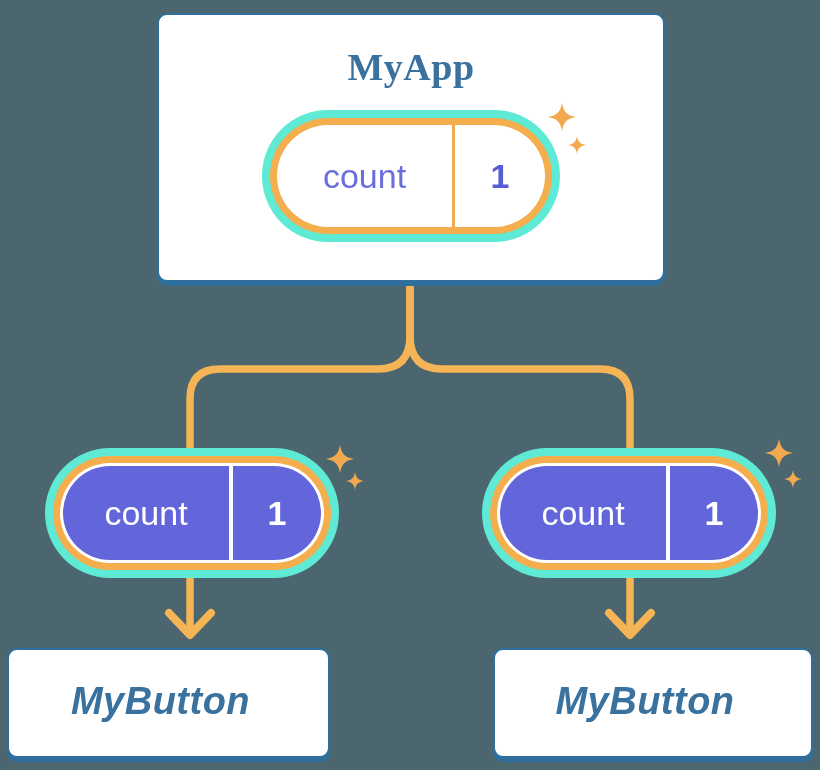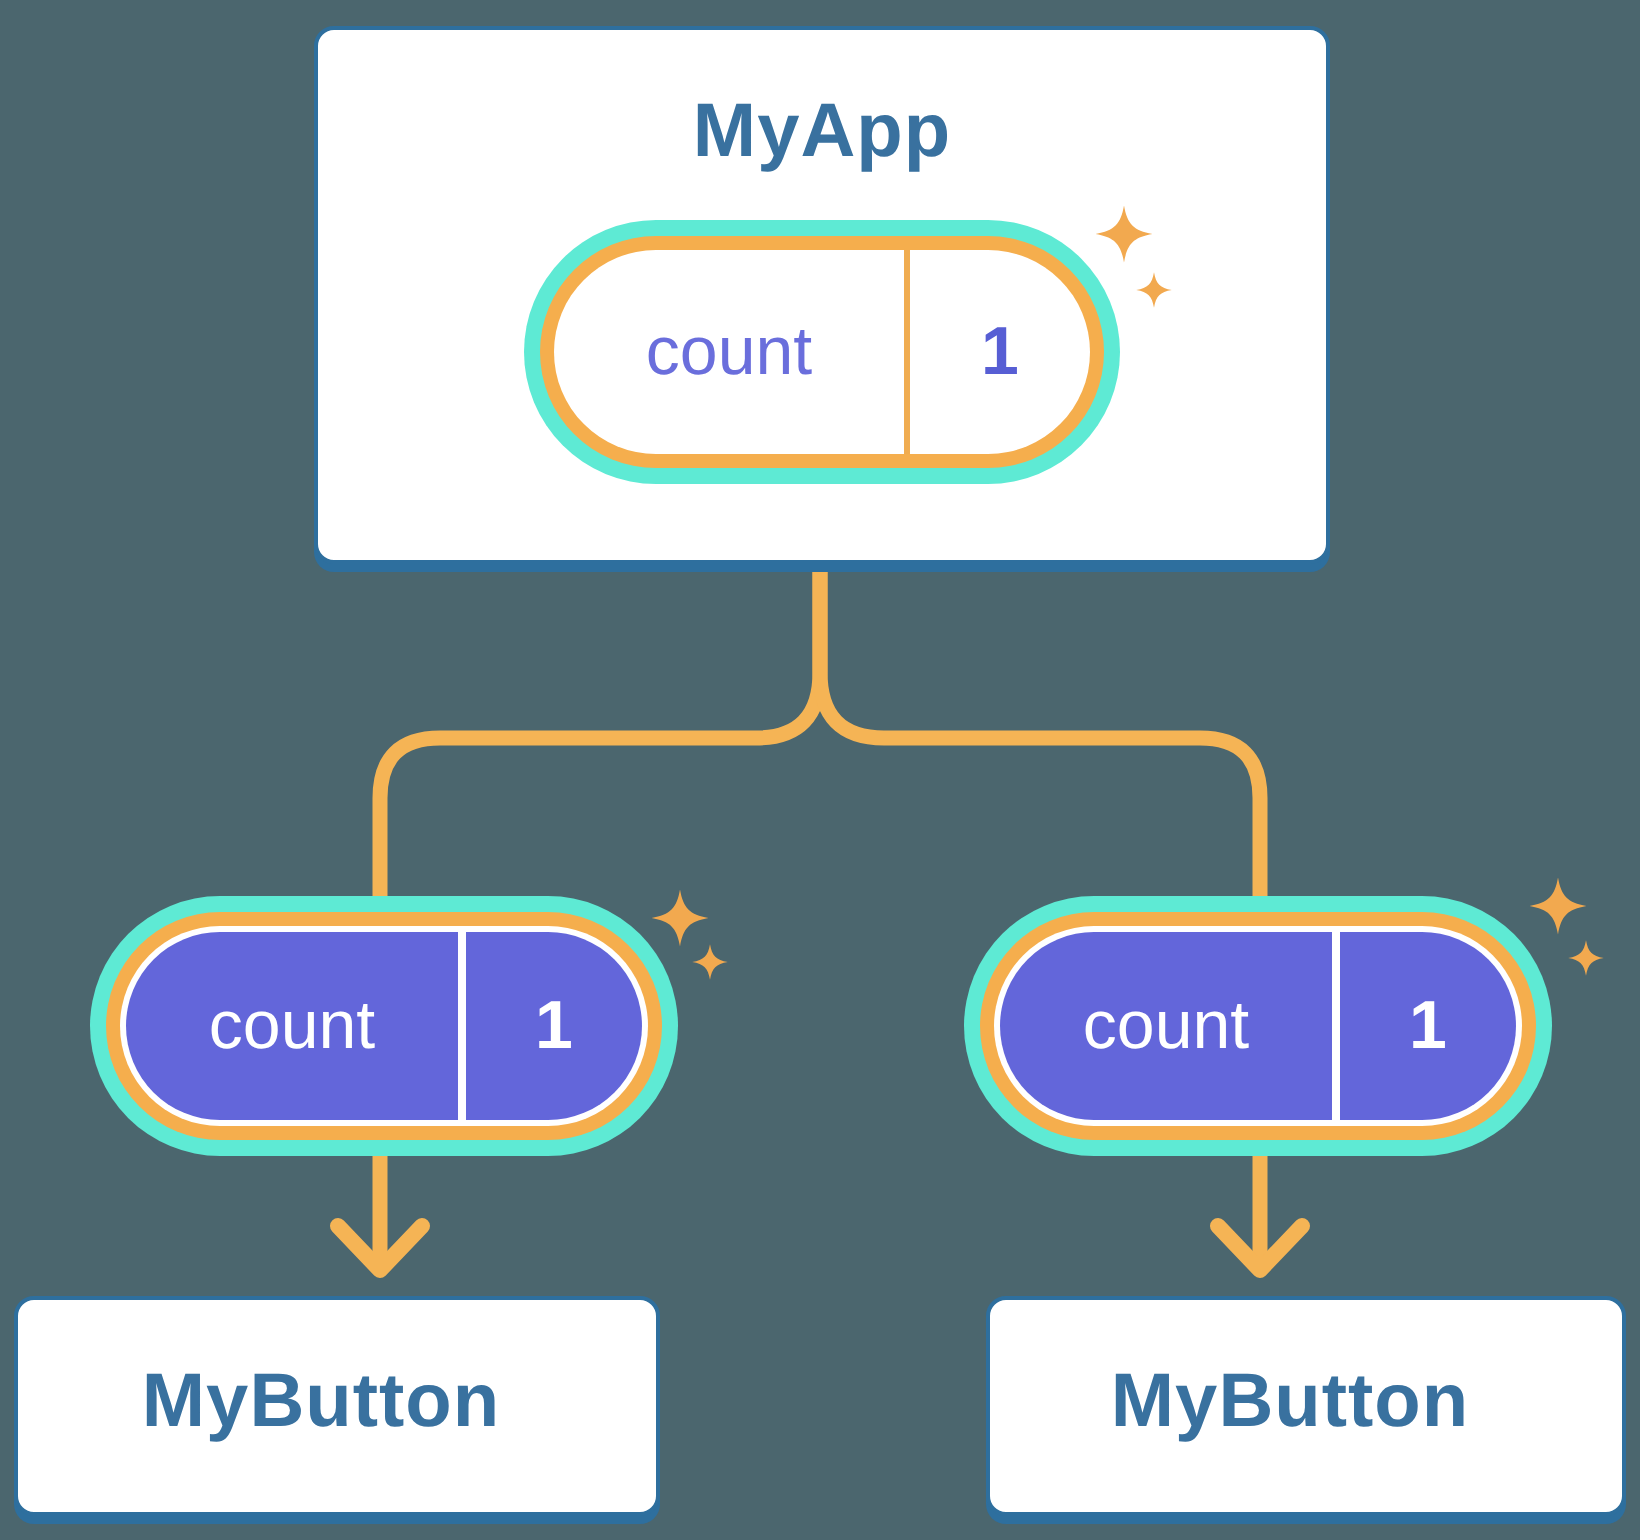--- a/index.html
+++ b/index.html
@@ -15,34 +15,34 @@
 
   .card {
     position: absolute;
     background: #FFFFFF;
     border: 2px solid #2E6F9E;
     border-radius: 10px;
     box-shadow: 0 4px 0 #2E6F9E;
     box-sizing: border-box;
     z-index: 1;
   }
-  .card-root { left: 157px; top: 13px; width: 508px; height: 269px; }
+  .card-root { left: 157px; top: 13px; width: 508px; height: 269px; font-family: Liberation Serif, serif; }
   .card-child-left  { left: 7px;   top: 648px; width: 323px; height: 110px; }
   .card-child-right { left: 493px; top: 648px; width: 320px; height: 110px; }
 
   .card-title {
     color: #39719F;
     font-size: 38px;
     font-weight: 600;
     text-align: center;
     letter-spacing: 0.5px;
   }
   .card-root .card-title { margin-top: 30px; }
   .card-child-left .card-title, .card-child-right .card-title {
-    position: absolute; left: 0; right: 16px; top: 50%; transform: translateY(-54%);
+    position: absolute; left: 0; right: 16px; top: 50%; transform: translateY(-54%); font-style: italic;
   }
 
   
   .pill-glow {
     position: absolute;
     border-radius: 999px;
     background: #5eead4;
     padding: 8px;
     box-sizing: border-box;
     z-index: 2;

